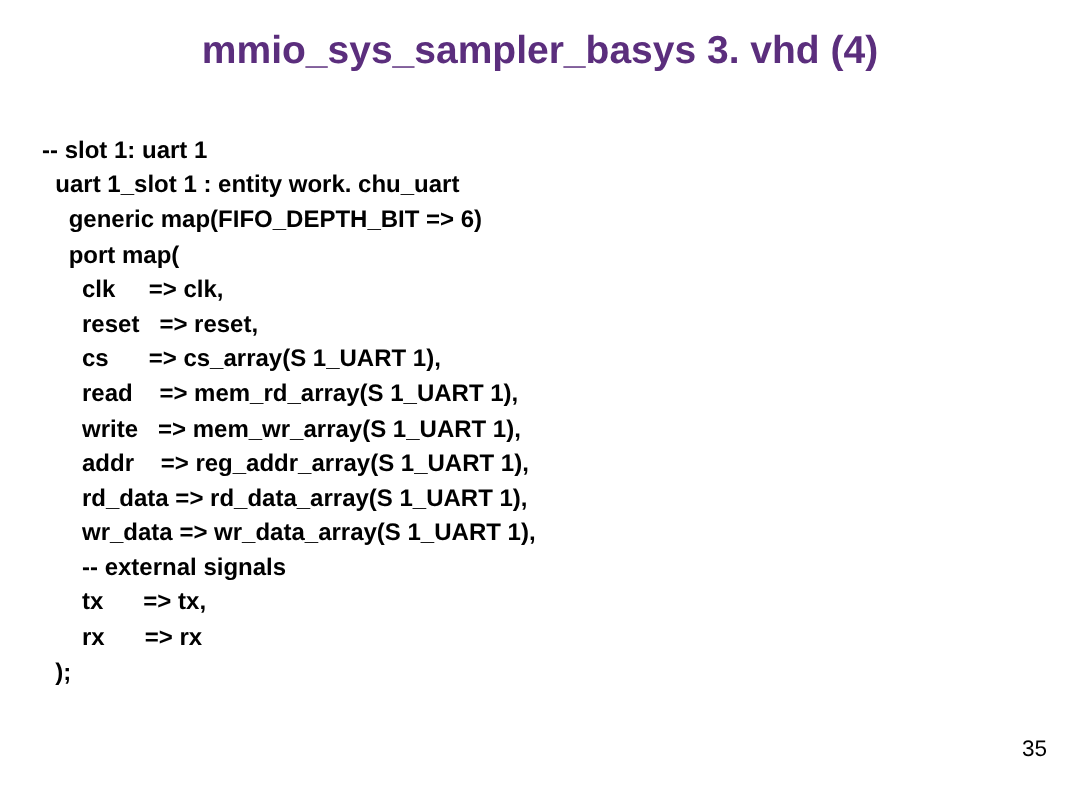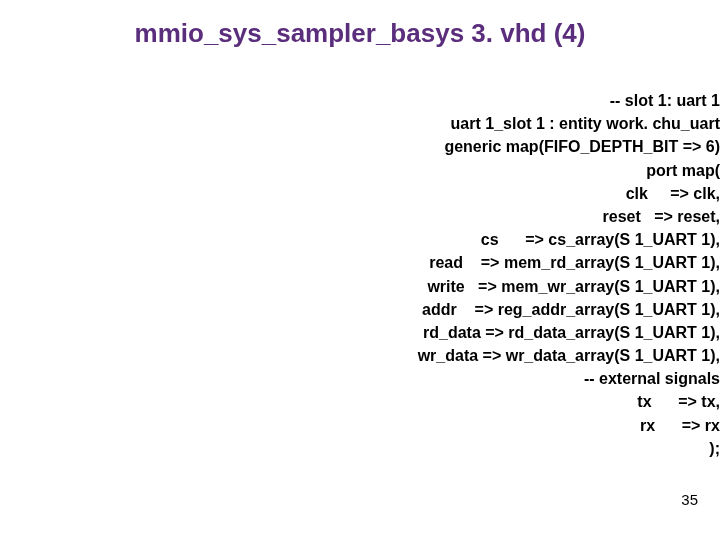--- a/index.html
+++ b/index.html
@@ -21,21 +21,20 @@
     }
     .code-block {
       padding-left: 28px;
       padding-top: 32px;
       font-size: 16px;
       line-height: 1.45;
       font-weight: bold;
       color: #000;
       white-space: pre;
       font-family: Arial, Helvetica, sans-serif;
-      text-align: right;
     }
     .page-number {
       position: absolute;
       bottom: 32px;
       right: 22px;
       font-size: 15px;
       color: #000;
     }
   </style>
 </head>

